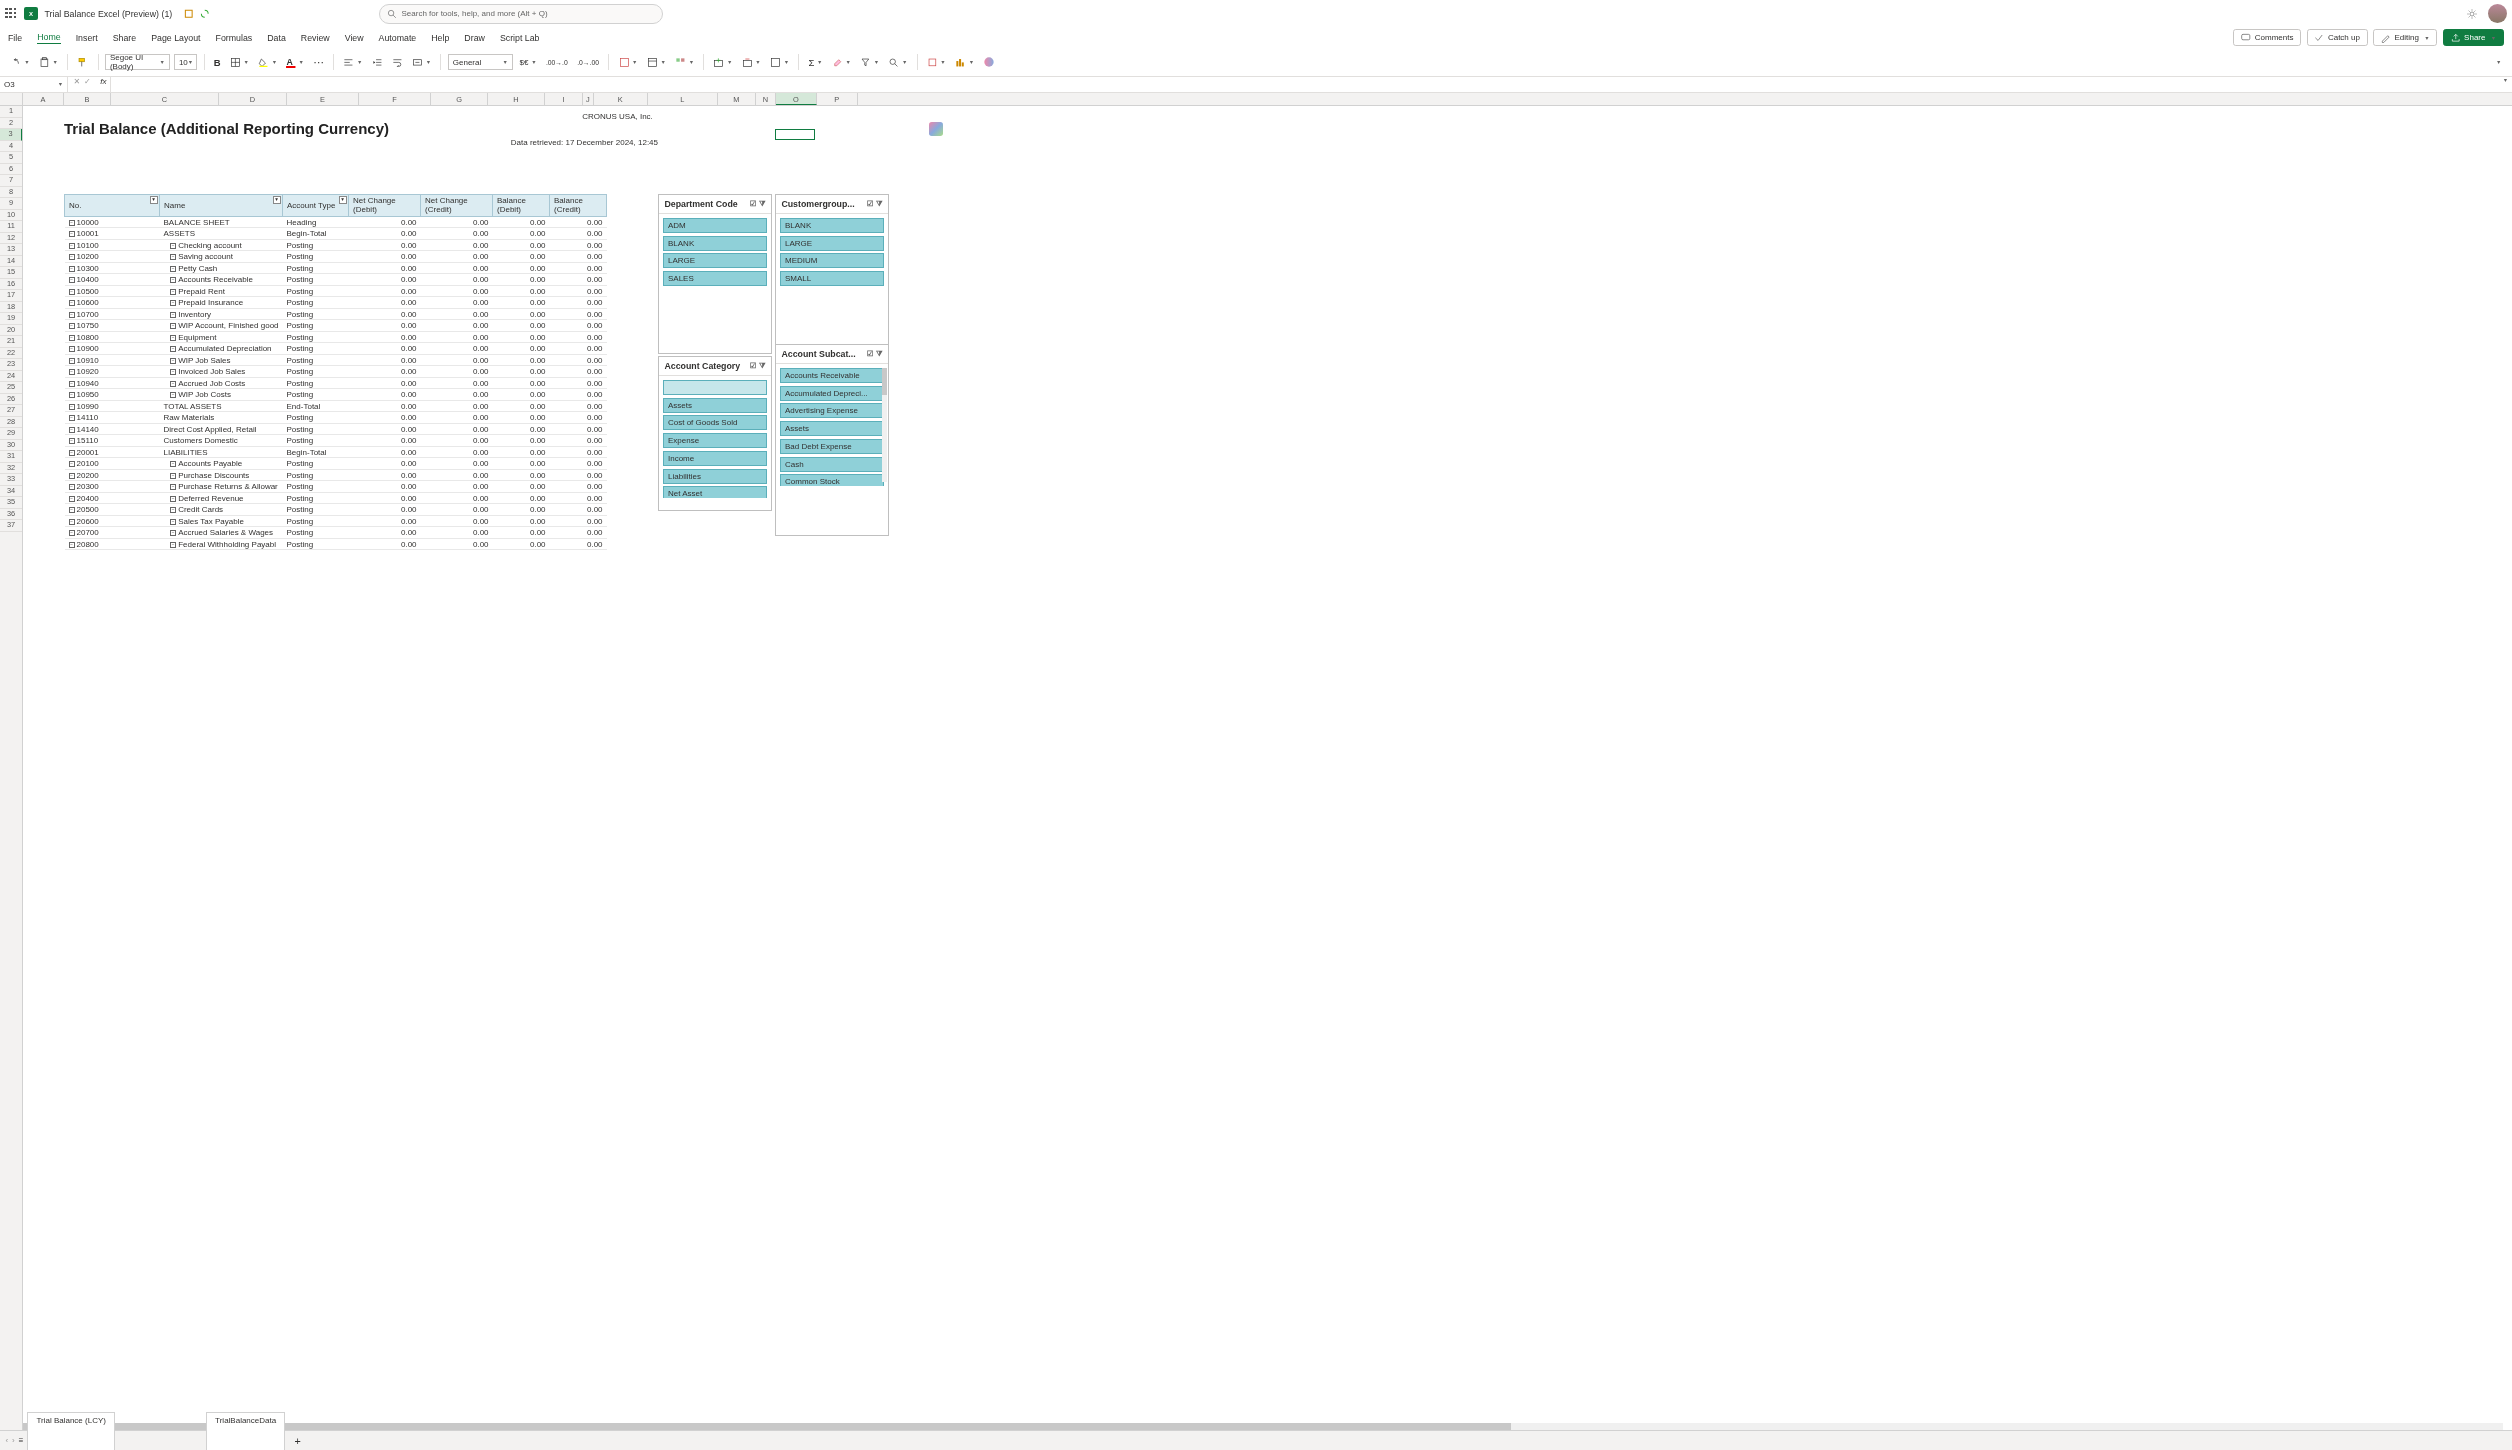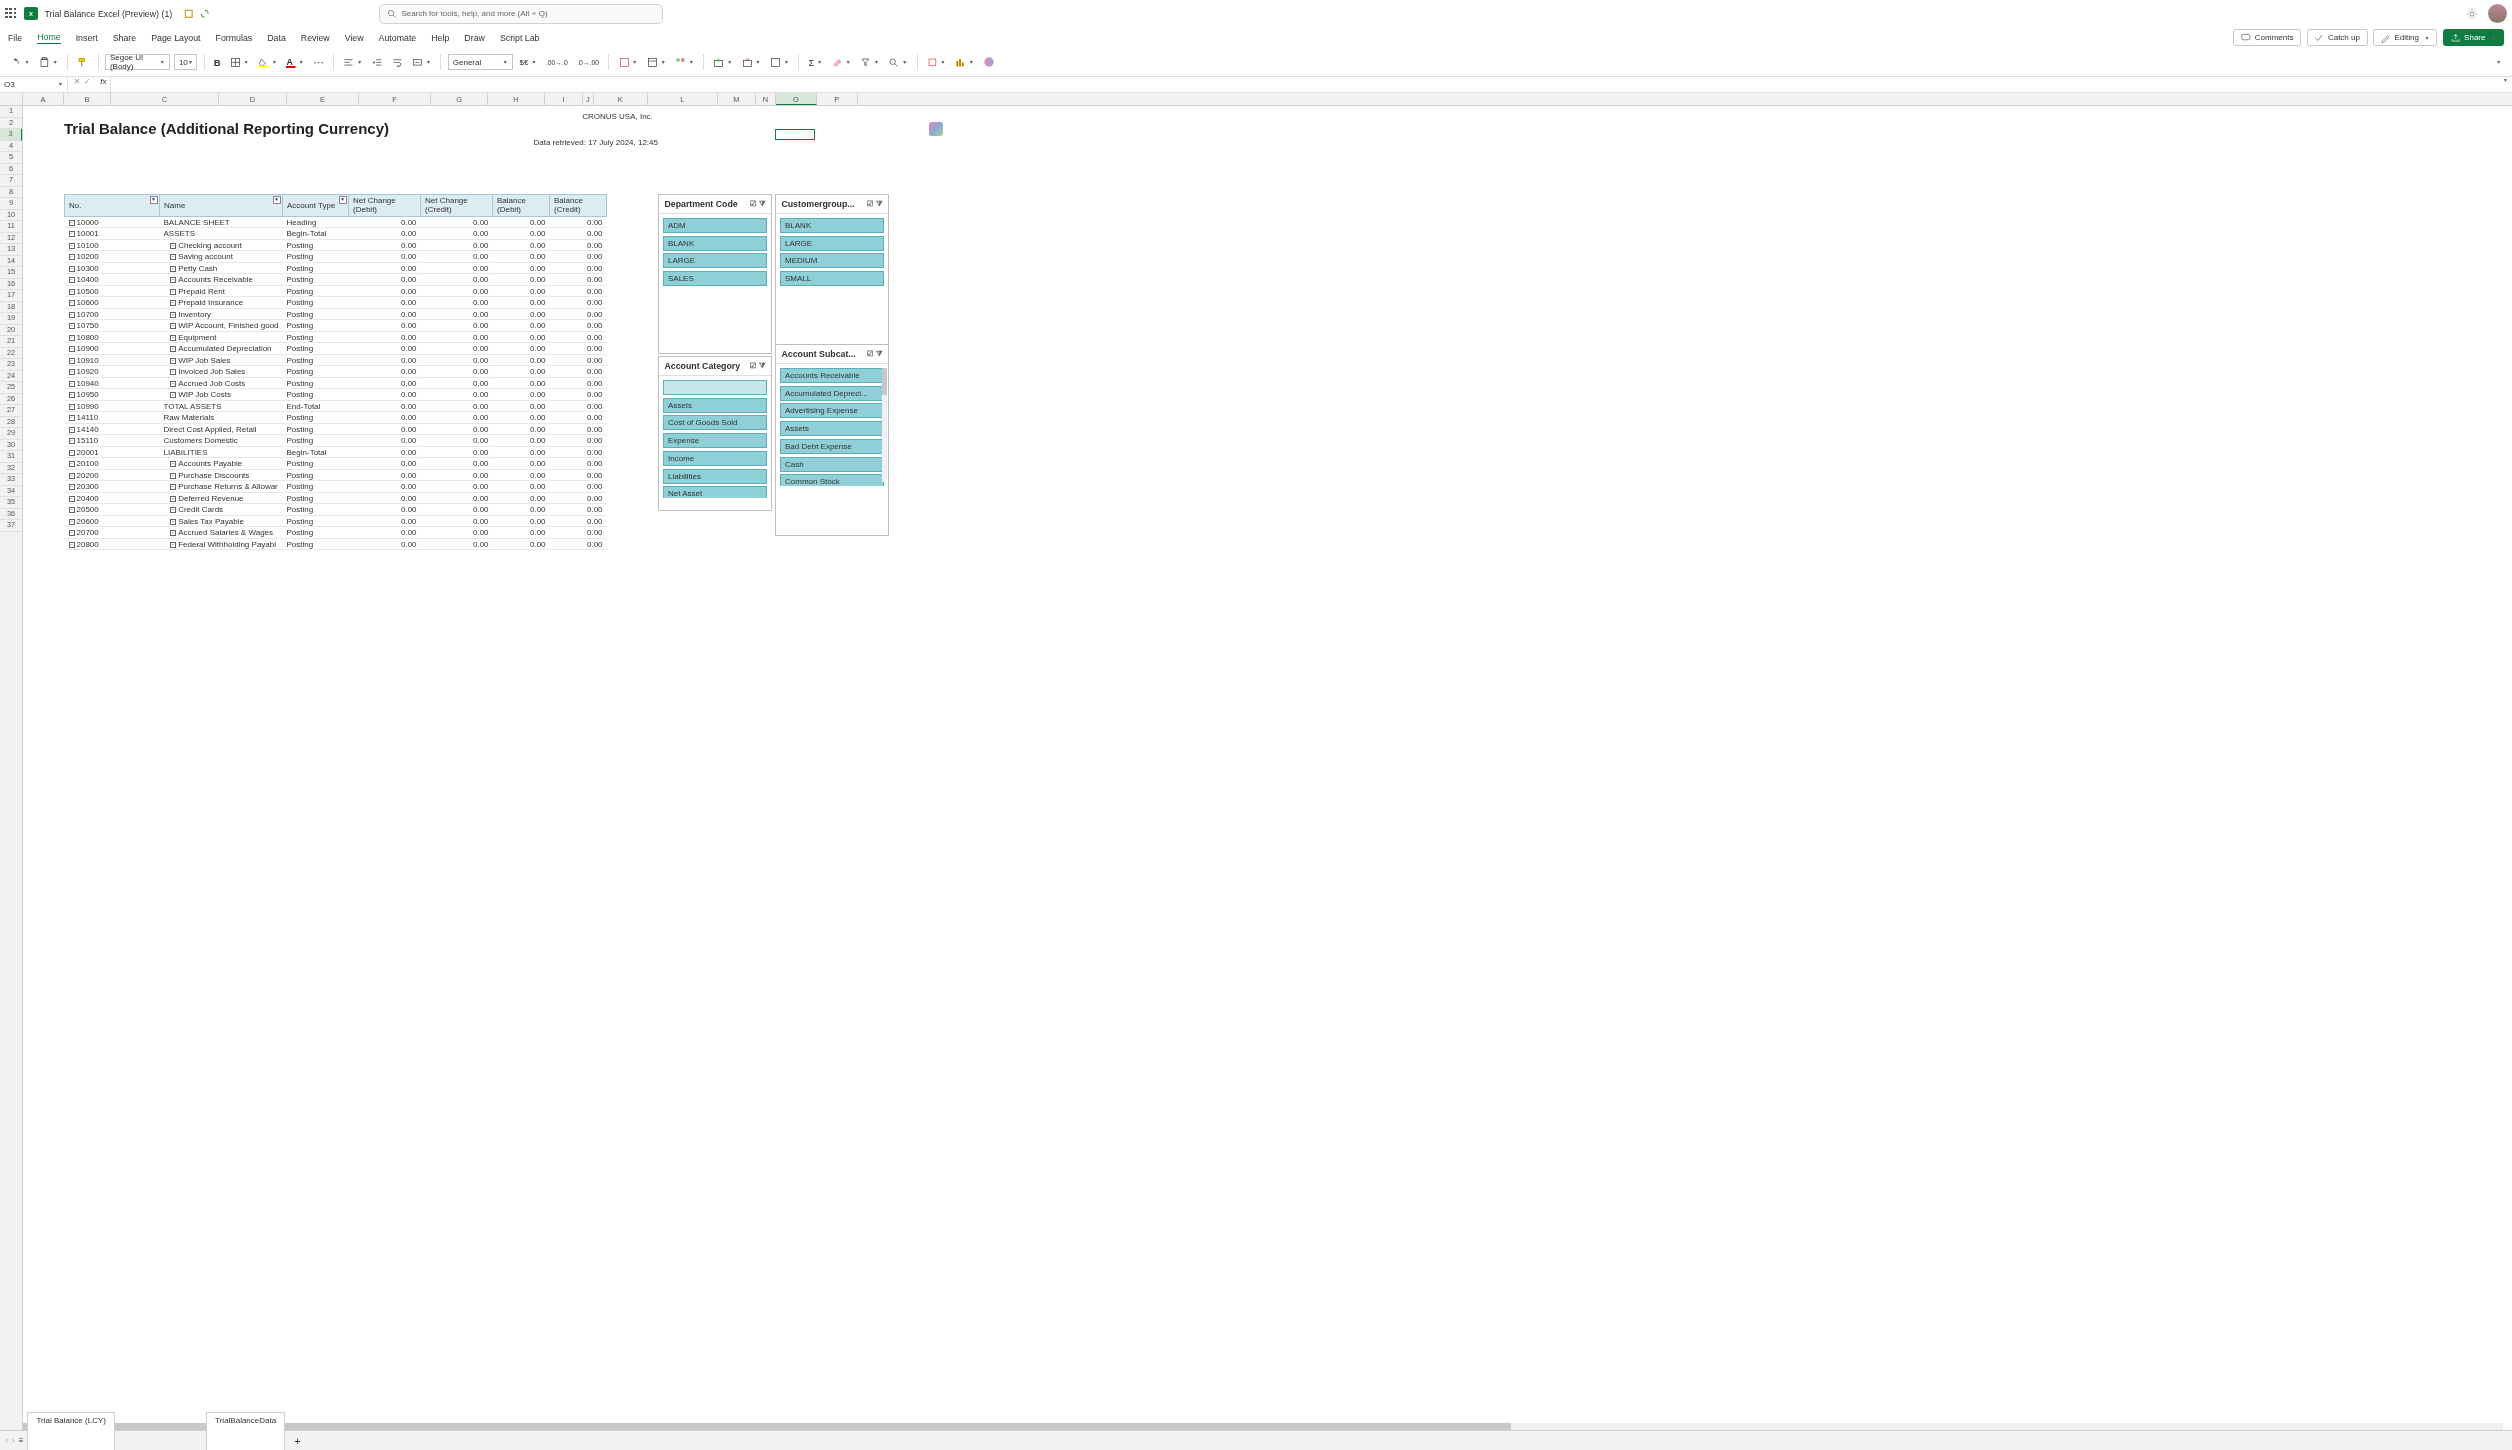--- a/index.html
+++ b/index.html
@@ -4,21 +4,21 @@
 <style>
 * { box-sizing: border-box; margin: 0; padding: 0; }
 body { font-family: "Segoe UI", Arial, sans-serif; font-size: 8px; color: #323130; background: #fff; overflow: hidden; }
 .titlebar { display: flex; align-items: center; height: 27px; padding: 0 5.4px; gap: 6.8px; }
 .app-launcher { width: 12px; height: 12px; display: grid; grid-template-columns: repeat(3,2.7px); grid-template-rows: repeat(3,2.7px); gap: 1.4px; cursor: pointer; }
 .app-launcher span { background: #555; }
 .excel-icon { width: 13.5px; height: 13.5px; background: #107c41; color: #fff; font-size: 6px; font-weight: bold; display: flex; align-items: center; justify-content: center; border-radius: 2px; position: relative; }
 .doc-title { font-size: 8.8px; color: #333; }
 .title-icons { display: flex; gap: 5.4px; margin-left: 4px; }
 .title-icons .ic { width: 10.8px; height: 10.8px; display: flex; align-items: center; justify-content: center; }
-.search-pill { flex: 0 0 284px; margin-left: 162px; height: 20px; border: 0.7px solid #d1d1d1; border-radius: 5px; display: flex; align-items: center; padding: 0 6.8px; color: #666; gap: 5.4px; background: #faf9f8; }
+.search-pill { flex: 0 0 284px; margin-left: 162px; height: 20px; border: 0.7px solid #d1d1d1; border-radius: 10px; display: flex; align-items: center; padding: 0 6.8px; color: #666; gap: 5.4px; background: #faf9f8; }
 .titlebar-right { margin-left: auto; display: flex; align-items: center; gap: 9.5px; }
 .avatar { width: 19px; height: 19px; border-radius: 50%; background: linear-gradient(#b89, #876); }
 .menubar { display: flex; align-items: center; height: 21.6px; padding: 0 8px; gap: 15px; font-size: 8.8px; }
 .menubar .tab { cursor: pointer; color: #323130; }
 .menubar .tab.active { color: #107c41; border-bottom: 1.4px solid #107c41; padding-bottom: 1.4px; }
 .menubar-right { margin-left: auto; display: flex; gap: 5.4px; }
 .btn-pill { border: 0.7px solid #c8c6c4; border-radius: 2.7px; padding: 2.7px 6.8px; font-size: 8px; display: flex; gap: 4px; align-items: center; background: #fff; cursor: pointer; }
 .btn-share { background: #107c41; color: #fff; border-color: #107c41; }
 .ribbon { display: flex; align-items: center; height: 28px; padding: 0 8px; gap: 4px; border-bottom: 0.7px solid #e1dfdd; }
 .rbn { display: flex; align-items: center; gap: 1.4px; padding: 1.4px 2.7px; cursor: pointer; border-radius: 2px; }
@@ -433,21 +433,21 @@
         <div class="rh">32</div>
         <div class="rh">33</div>
         <div class="rh">34</div>
         <div class="rh">35</div>
         <div class="rh">36</div>
         <div class="rh">37</div>
       </div>
     <div class="cells">
       <div class="rpt-title">Trial Balance (Additional Reporting Currency)</div>
       <div class="rpt-company">CRONUS USA, Inc.</div>
-      <div class="rpt-date">Data retrieved: 17 July 2024, 12:45</div>
+      <div class="rpt-date">Data retrieved: 17 December 2024, 12:45</div>
       <div id="activecell" class="active-cell" style="left: 752px; top: 23px; width: 40px; height: 10.8px;"></div>
       <div class="copilot-pill" style="left:906px;top:16px"></div>
 
       <table class="tbl" id="datatable">
           <tbody>
             <tr>
               <th style="width:95px">No.<span class="fdrop">▼</span></th>
               <th style="width:108px">Name<span class="fdrop">▼</span></th>
               <th style="width:66px">Account Type<span class="fdrop">▼</span></th>
               <th style="width:72px">Net Change (Debit)</th>

